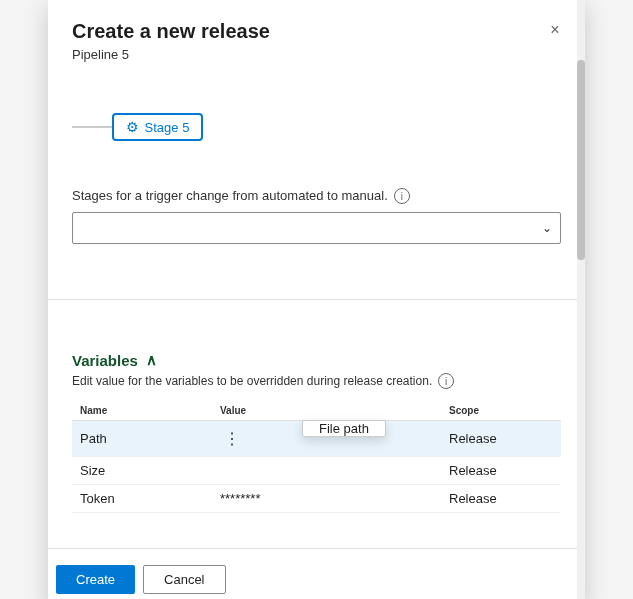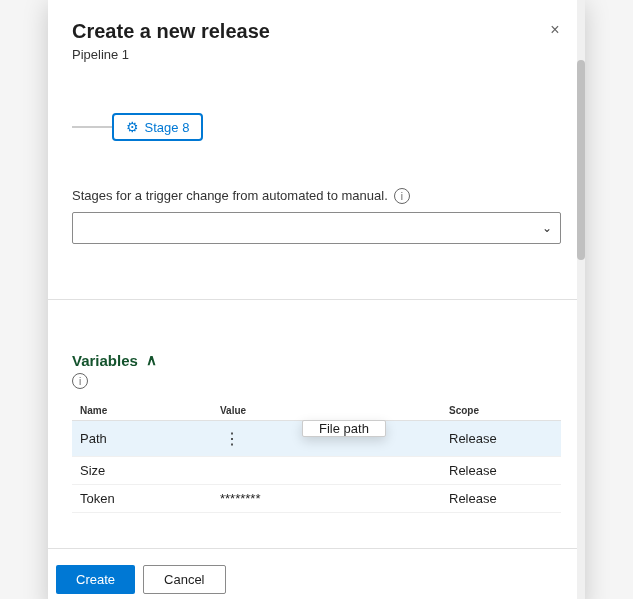--- a/index.html
+++ b/index.html
@@ -251,29 +251,29 @@
 
 <div class="dialog">
 
   <div class="scroll-area">
     <div class="scroll-thumb"></div>
   </div>
 
   <div class="dialog-header">
     <div class="dialog-title">Create a new release</div>
     <button class="close-btn">×</button>
-    <div class="dialog-subtitle">Pipeline 1</div>
+    <div class="dialog-subtitle">Pipeline 5</div>
   </div>
 
   <div class="stage-area">
     <div class="stage-pipeline">
       <div class="stage-line"></div>
       <div class="stage-box">
         <span class="stage-icon">⚙</span>
-        <span>Stage 8</span>
+        <span>Stage 5</span>
       </div>
     </div>
   </div>
 
   <div class="trigger-section">
     <div class="trigger-label">
       <span>Stages for a trigger change from automated to manual.</span>
       <span class="info-icon">i</span>
     </div>
     <div class="dropdown-select">
@@ -283,20 +283,21 @@
   </div>
 
   <div class="divider"></div>
 
   <div class="variables-section">
     <div class="variables-header">
       <span>Variables</span>
       <span>∧</span>
     </div>
     <div class="variables-desc">
+      <span>Edit value for the variables to be overridden during release creation.</span>
       <span class="info-icon">i</span>
     </div>
 
     <table class="table">
       <thead>
         <tr>
           <th class="col-name">Name</th>
           <th class="col-value">Value</th>
           <th class="col-scope">Scope</th>
         </tr>

